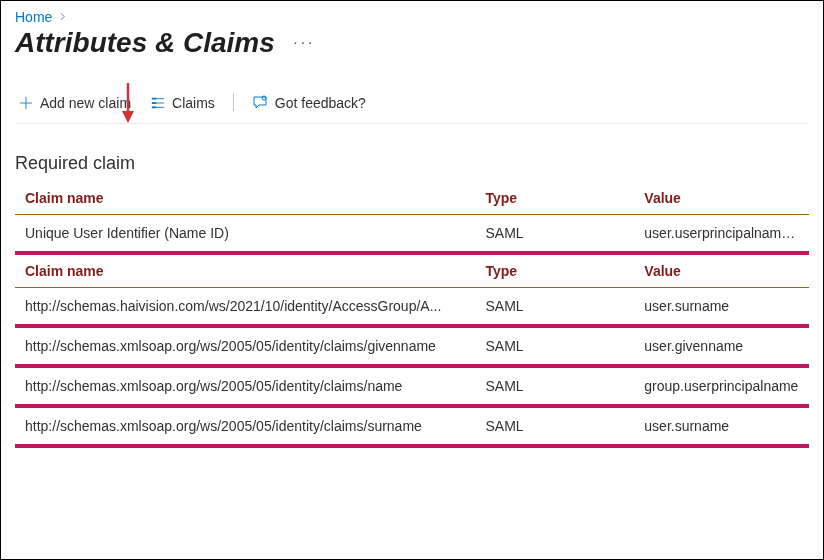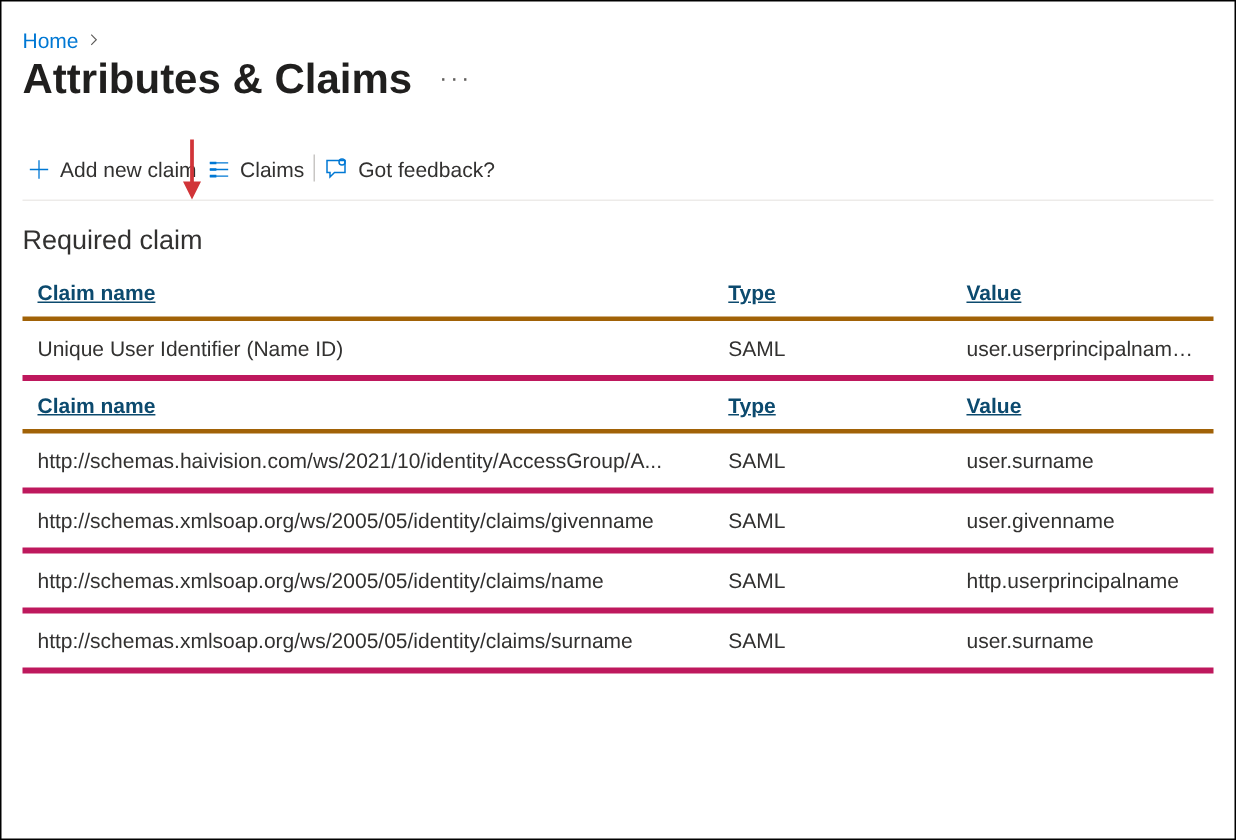--- a/index.html
+++ b/index.html
@@ -6,33 +6,33 @@
     body {
       font-family: "Segoe UI", -apple-system, BlinkMacSystemFont, sans-serif;
       background: #ffffff;
       color: #323130;
       width: 824px;
       height: 560px;
       overflow: hidden;
       border: 1px solid #000;
       padding: 6px 14px;
     }
-    .breadcrumb { display: flex; align-items: center; gap: 6px; margin-top: 12px; font-size: 14px; }
+    .breadcrumb { display: flex; align-items: center; gap: 6px; margin-top: 2px; font-size: 14px; }
     .breadcrumb-link { color: #0078d4; cursor: pointer; }
     .breadcrumb-chevron { color: #605e5c; font-size: 12px; }
-    .page-title-row { display: flex; align-items: center; gap: 18px; margin-top: 2px; margin-bottom: 20px; }
+    .page-title-row { display: flex; align-items: center; gap: 18px; margin-top: 2px; margin-bottom: 20px; font-style: italic; }
     .page-title { font-size: 28px; font-weight: 600; color: #201f1e; }
     .ellipsis { color: #605e5c; font-size: 16px; letter-spacing: 2px; }
-    .toolbar { display: flex; align-items: flex-start; padding: 6px 0 10px 0; border-bottom: 1px solid #edebe9; font-size: 14px; color: #323130; margin-top: 28px; }
+    .toolbar { display: flex; align-items: flex-start; gap: 12px; padding: 6px 0 10px 0; border-bottom: 1px solid #edebe9; font-size: 14px; color: #323130; margin-top: 28px; }
     .toolbar-item { display: inline-flex; align-items: center; gap: 7px; cursor: pointer; padding: 2px 4px; }
     .toolbar-icon { display: inline-flex; align-items: center; justify-content: center; color: #0078d4; }
     .toolbar-sep { width: 1px; height: 18px; background: #c8c6c4; margin: 0 2px; }
-    .section-title { font-size: 18px; font-weight: 400; color: #323130; margin-top: 16px; margin-bottom: 8px; }
+    .section-title { font-size: 18px; font-weight: 400; color: #323130; margin-top: 29px; margin-bottom: 8px; }
     table { width: 100%; border-collapse: collapse; table-layout: fixed; }
-    th { text-align: left; font-weight: 600; font-size: 14px; padding: 8px 10px; border-bottom: 3px solid #a16207; color: #0c4a6e; text-decoration: underline; }
+    th { text-align: left; font-weight: 600; font-size: 14px; padding: 8px 10px; border-bottom: 1px solid #a16207; color: #7f1d1d; }
     td { font-size: 14px; padding: 10px 10px; border-bottom: 4px solid #be185d; color: #323130; white-space: nowrap; overflow: hidden; text-overflow: ellipsis; }
     col.col-name { width: 58%; }
     col.col-type { width: 20%; }
     col.col-value { width: 22%; }
     
     .arrow { position: absolute; left: 105px; top: 72px; pointer-events: none; }
     .wrapper { position: relative; }
   </style>
 </head>
 <body>
@@ -126,21 +126,21 @@
           <td>user.surname</td>
         </tr>
         <tr>
           <td>http://schemas.xmlsoap.org/ws/2005/05/identity/claims/givenname</td>
           <td>SAML</td>
           <td>user.givenname</td>
         </tr>
         <tr>
           <td>http://schemas.xmlsoap.org/ws/2005/05/identity/claims/name</td>
           <td>SAML</td>
-          <td>http.userprincipalname</td>
+          <td>group.userprincipalname</td>
         </tr>
         <tr>
           <td>http://schemas.xmlsoap.org/ws/2005/05/identity/claims/surname</td>
           <td>SAML</td>
           <td>user.surname</td>
         </tr>
       </tbody>
   </table>
 
   <svg class="arrow" width="30" height="44">

